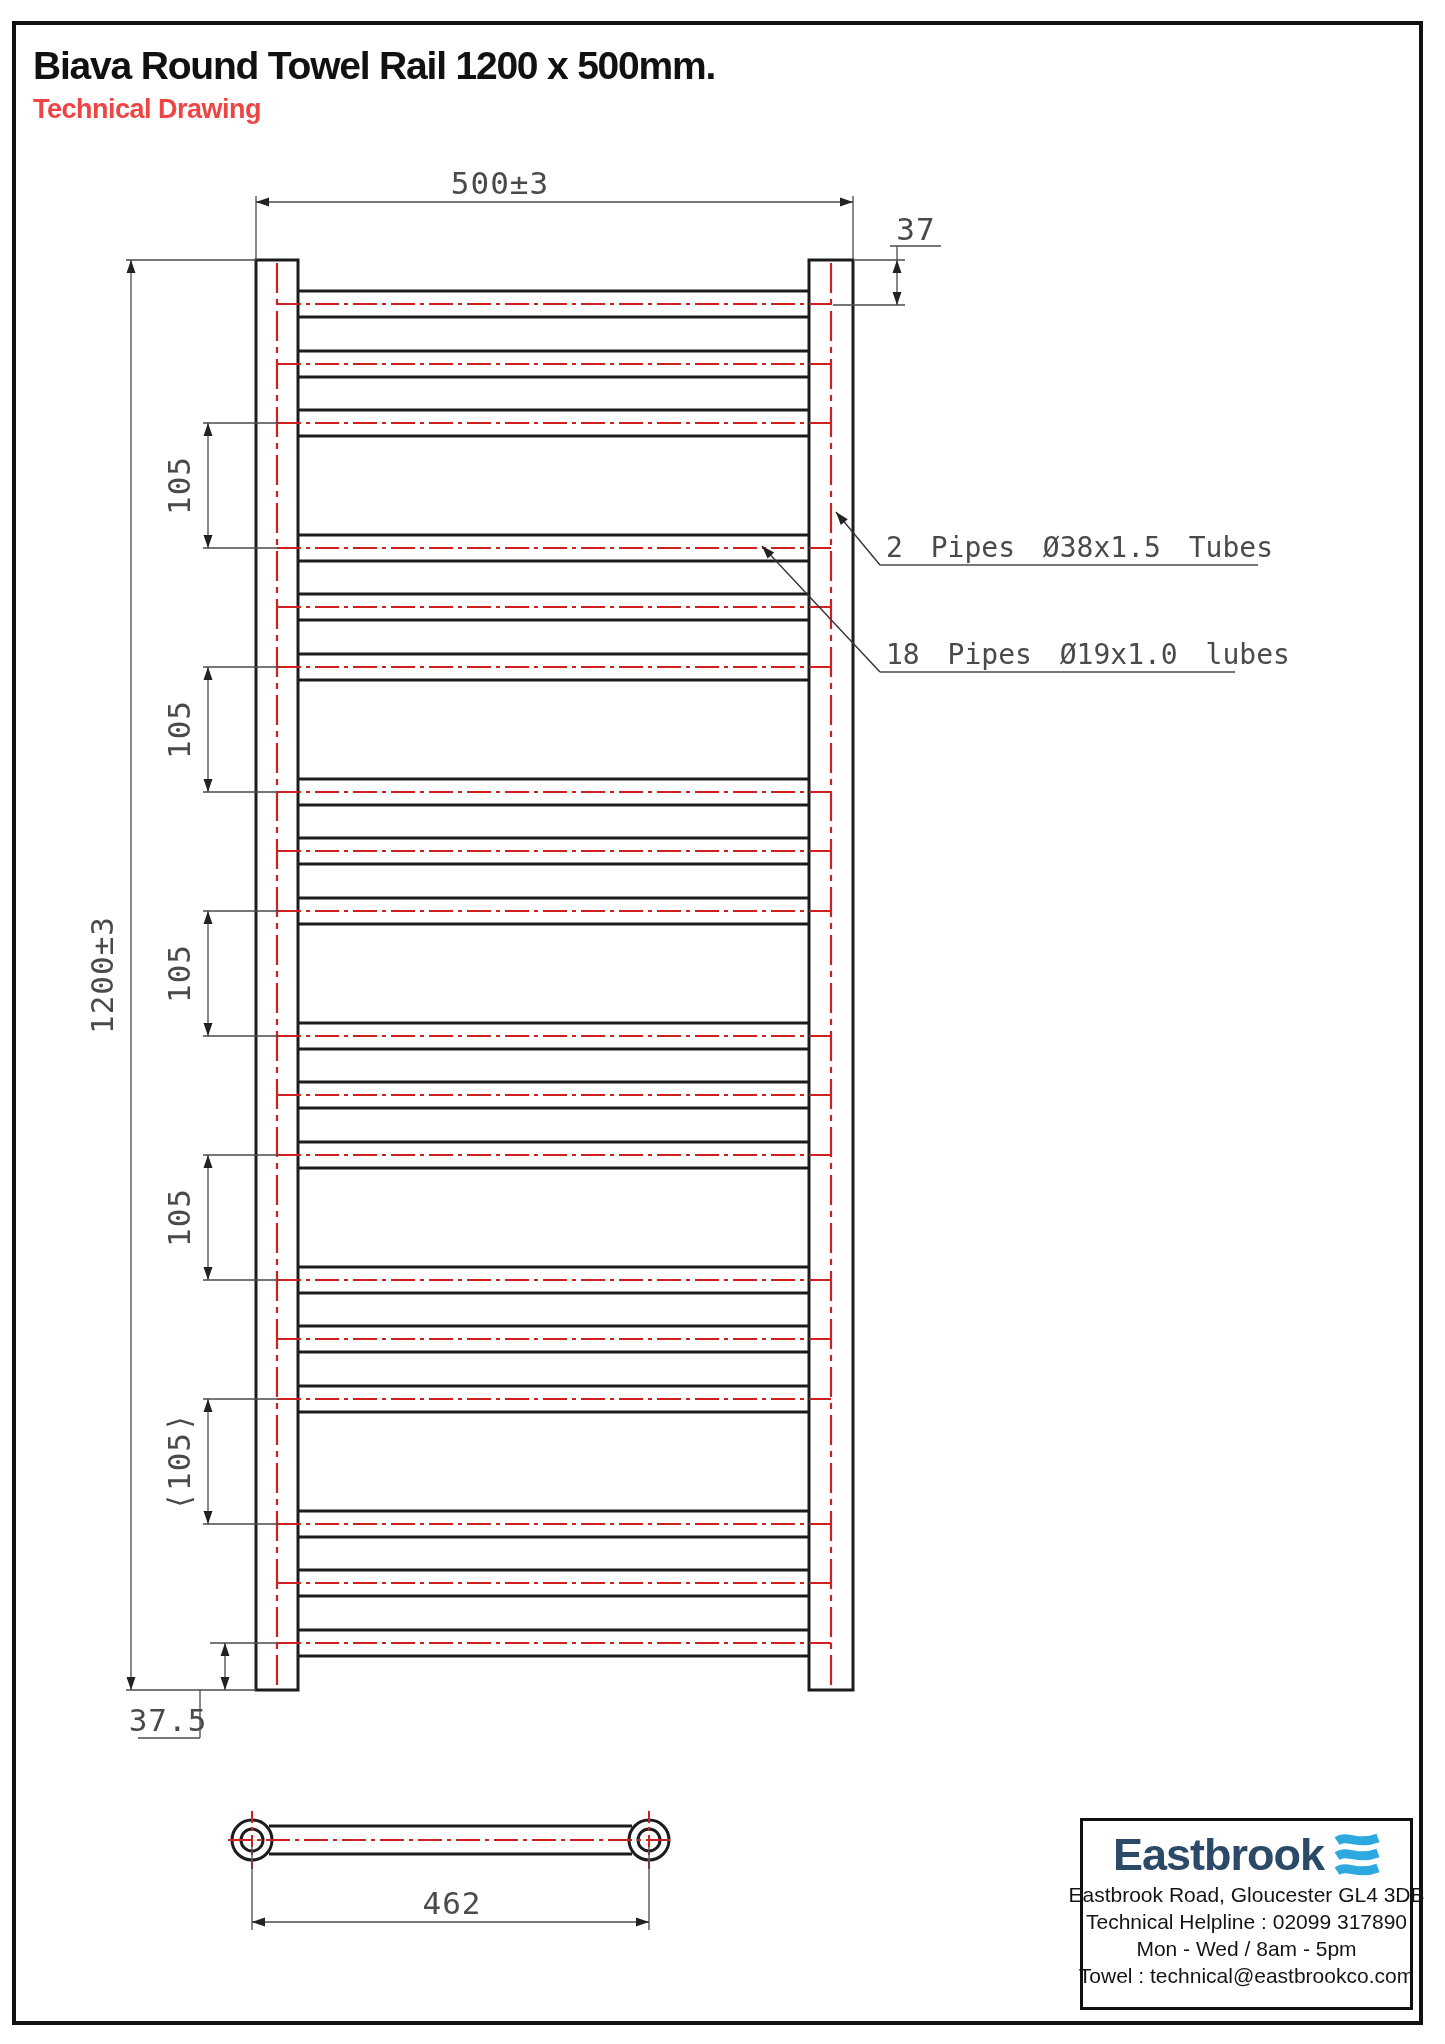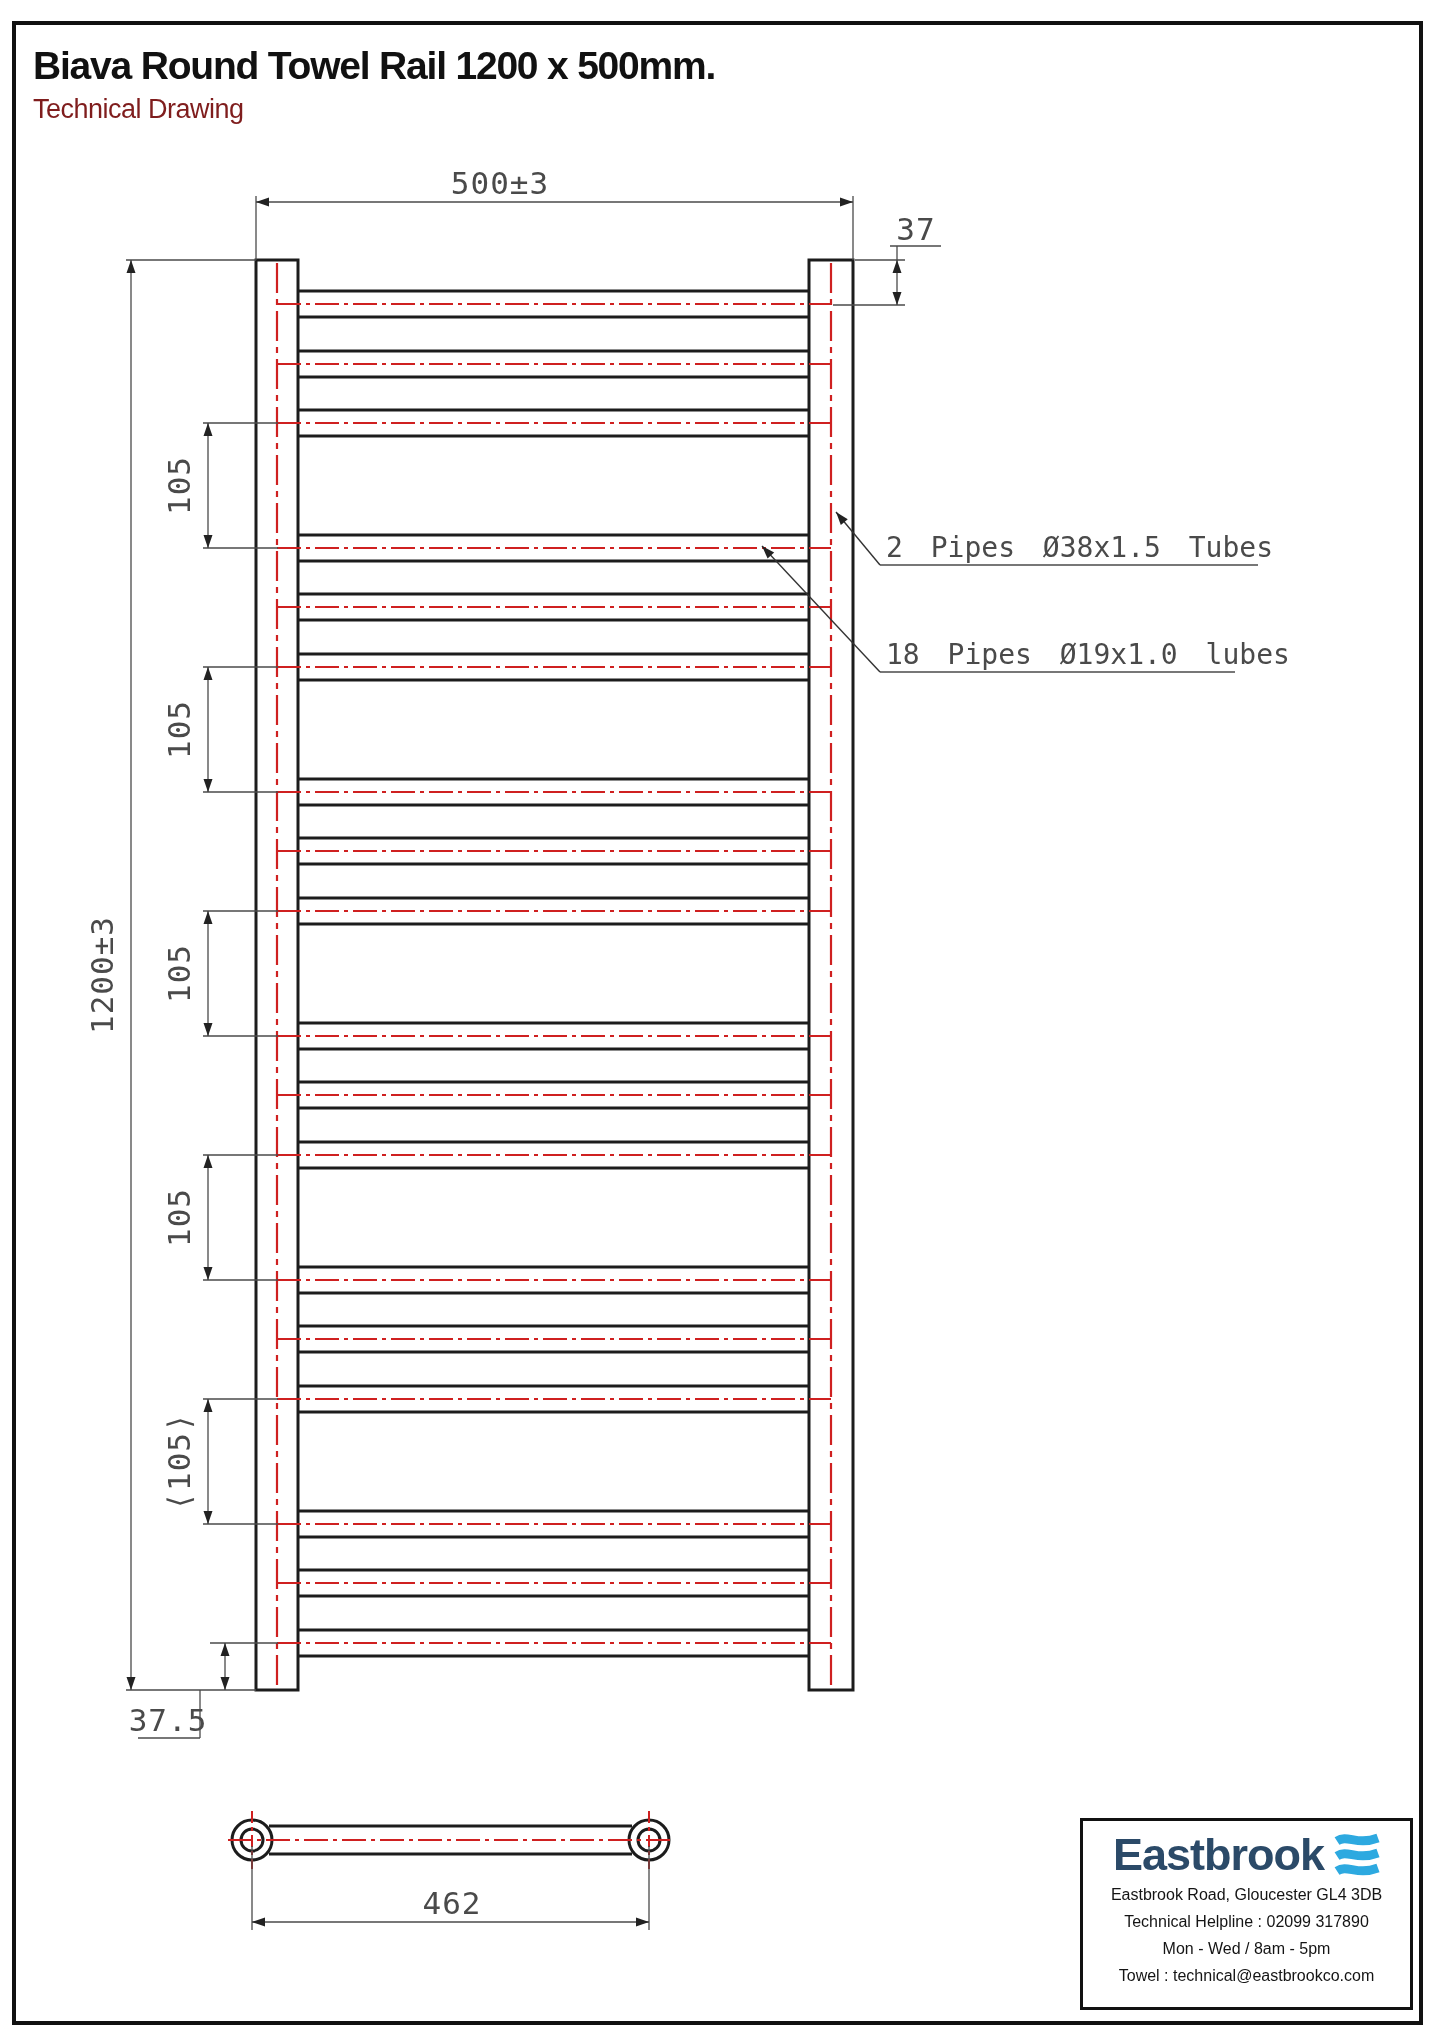--- a/index.html
+++ b/index.html
@@ -2,32 +2,32 @@
 <html><head>
 <meta charset="utf-8">
 <style>
   html,body{margin:0;padding:0;background:#e8e8e8;}
   .page{position:relative;width:1445px;height:2044px;background:#ffffff;overflow:hidden;
         font-family:"Liberation Sans", sans-serif;}
   .frame{position:absolute;left:12px;top:21px;width:1411px;height:2004px;
          border:4px solid #111;box-sizing:border-box;}
   .title{position:absolute;left:33px;top:44px;font-size:39px;font-weight:700;
          letter-spacing:-1.2px;color:#111;white-space:nowrap;}
-  .subtitle{position:absolute;left:33px;top:94px;font-size:27px;font-weight:400;
-         letter-spacing:-0.5px;color:#7f1d1d;}
+  .subtitle{position:absolute;left:33px;top:94px;font-size:27px;font-weight:700;
+         letter-spacing:-0.5px;color:#ef4444;}
   svg text{user-select:none;}
   .cad{font-family:"DejaVu Sans Mono","DejaVu Sans",monospace;fill:#4a4a4a;}
   .cad-dim{font-size:31px;letter-spacing:1px;}
   .cad-note{font-size:28px;letter-spacing:0px;word-spacing:11px;}
   .eb-box{position:absolute;left:1080px;top:1818px;width:333px;height:192px;
           border:3px solid #111;box-sizing:border-box;display:flex;flex-direction:column;
           align-items:center;padding-top:8px;background:#fff;}
   .eb-logo-row{display:flex;align-items:center;gap:10px;height:52px;}
   .eb-logo{font-size:45px;font-weight:700;color:#2b4a68;letter-spacing:-1px;line-height:48px;}
-  .eb-line{font-size:16px;line-height:27px;color:#141414;white-space:nowrap;text-align:center;}
+  .eb-line{font-size:21px;line-height:27px;color:#141414;white-space:nowrap;text-align:center;}
 </style>
 </head>
 <body>
 
 <div class="page">
   <div class="frame"></div>
   <div class="title">Biava Round Towel Rail 1200 x 500mm.</div>
   <div class="subtitle">Technical Drawing</div>
 
   <svg id="tech" width="1445" height="2044" viewBox="0 0 1445 2044" style="position:absolute;left:0;top:0;">

